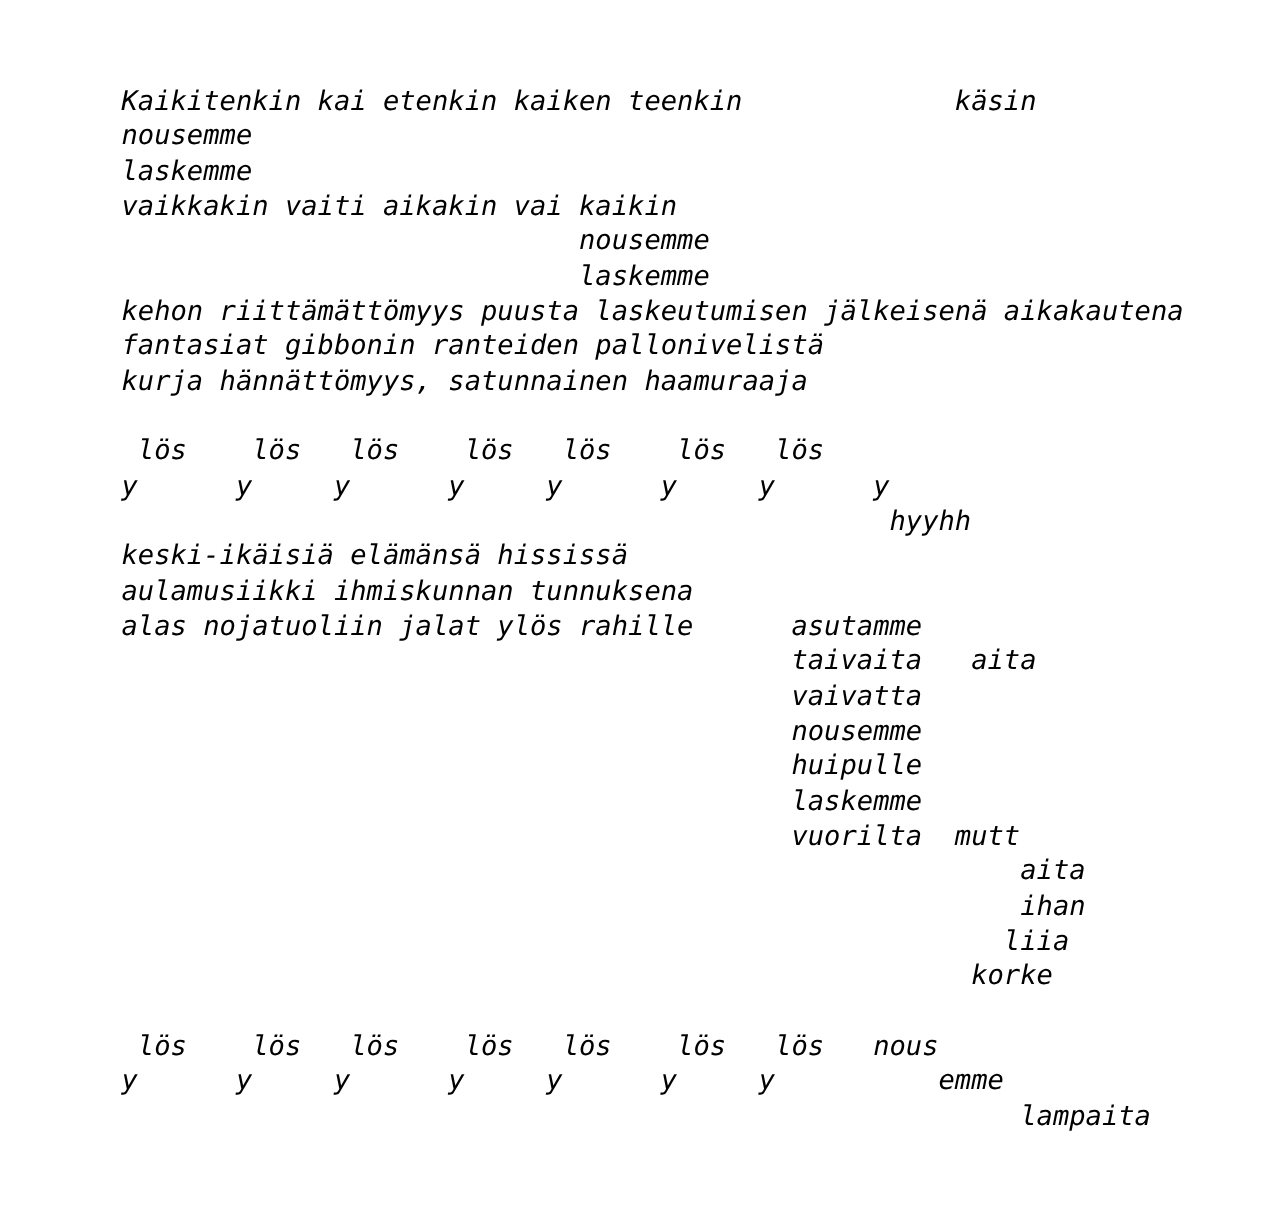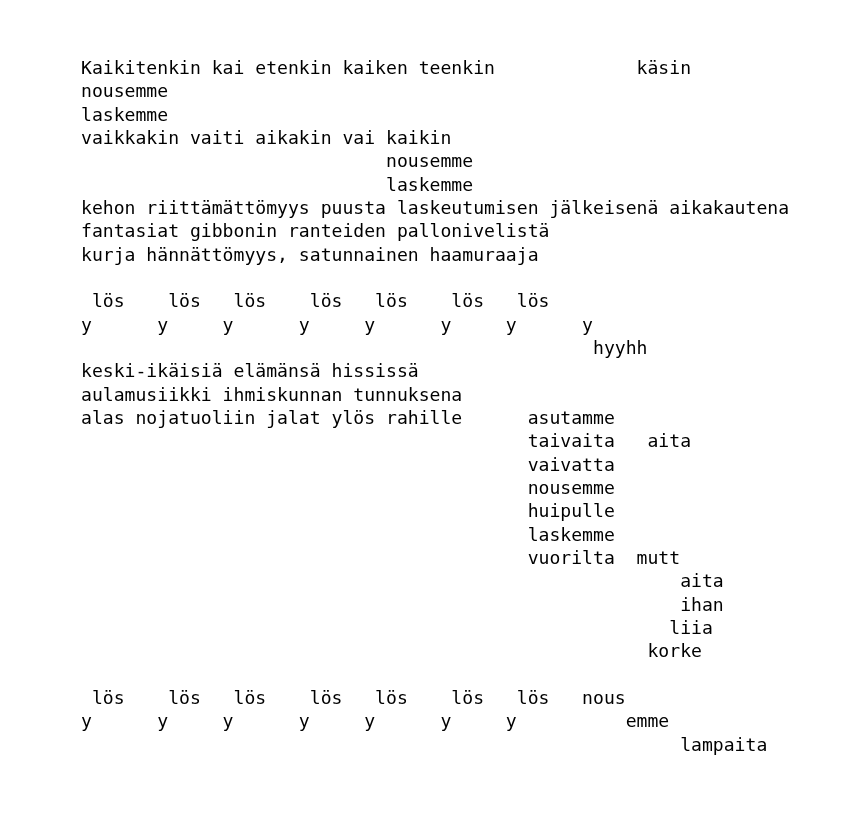--- a/index.html
+++ b/index.html
@@ -10,20 +10,21 @@
     width: 854px;
     height: 814px;
     overflow: hidden;
     background: #ffffff;
   }
   .page {
     box-sizing: border-box;
     width: 728px;
     height: 814px;
     padding: 56px 0 0 81px;
+    font-style: italic;
   }
   .poem {
     margin: 0;
     font-family: "DejaVu Sans Mono", monospace;
     font-size: 18.1px;
     line-height: 23.34px;
     color: #000000;
     white-space: pre;
     font-weight: normal;
   }

